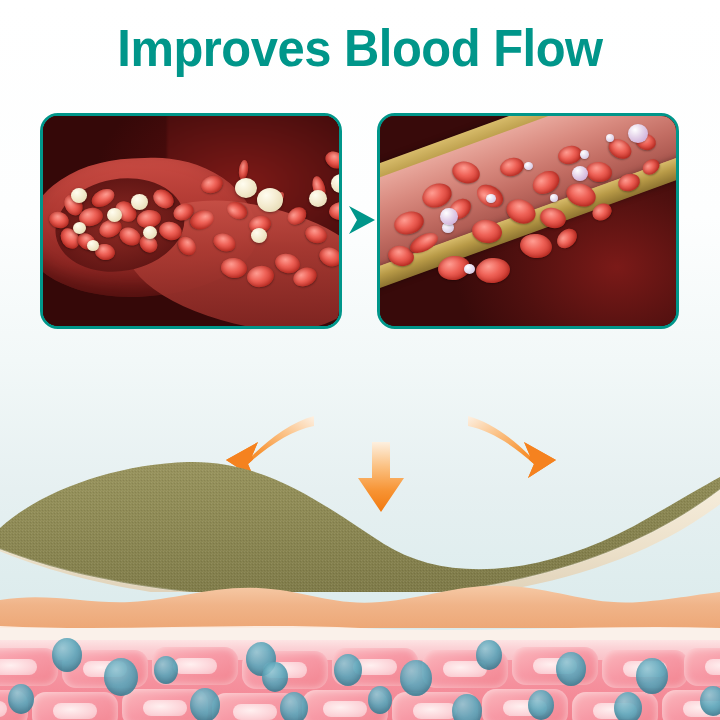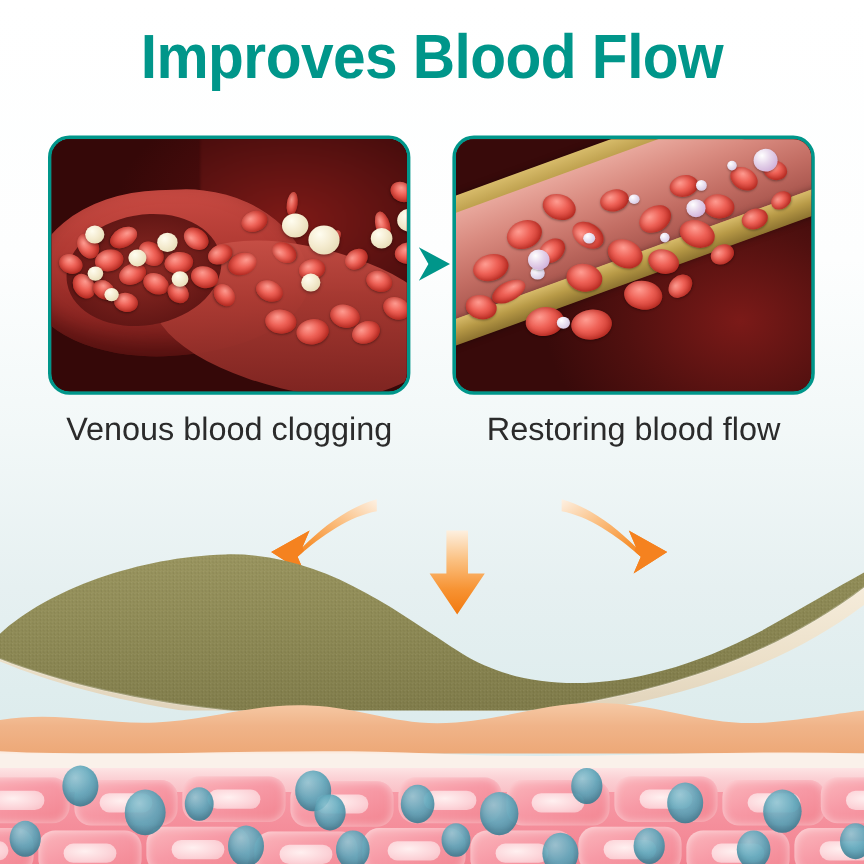--- a/index.html
+++ b/index.html
@@ -234,22 +234,20 @@
       <div class="plt" style="left:144px;top:46px;width:9px;height:8px;"></div>
       <div class="plt" style="left:170px;top:78px;width:8px;height:8px;"></div>
       <div class="plt" style="left:200px;top:34px;width:9px;height:9px;"></div>
       <div class="plt" style="left:226px;top:18px;width:8px;height:8px;"></div>
       <div class="plt" style="left:60px;top:92px;width:18px;height:17px;background:radial-gradient(circle at 35% 30%,#ffffff 0%,#e5d4ea 40%,#c49ccf 100%)"></div>
       <div class="plt" style="left:192px;top:50px;width:16px;height:15px;background:radial-gradient(circle at 35% 30%,#ffffff 0%,#e5d4ea 40%,#c49ccf 100%)"></div>
       <div class="plt" style="left:248px;top:8px;width:20px;height:19px;background:radial-gradient(circle at 35% 30%,#ffffff 0%,#e5d4ea 40%,#c49ccf 100%)"></div>
     </div>
   </div>
 
-  <div class="caption" id="caption-left">Venous blood clogging</div>
-  <div class="caption" id="caption-right">Restoring blood flow</div>
 
   <div class="arrow" id="arrow-left">
     <svg width="120" height="72" viewBox="0 0 120 72">
       <defs>
         <linearGradient id="gradL" x1="1" y1="0" x2="0" y2="1">
           <stop offset="0%" stop-color="#fdf1e4"></stop>
           <stop offset="30%" stop-color="#fbc389"></stop>
           <stop offset="62%" stop-color="#f79333"></stop>
           <stop offset="100%" stop-color="#f47a16"></stop>
         </linearGradient>

